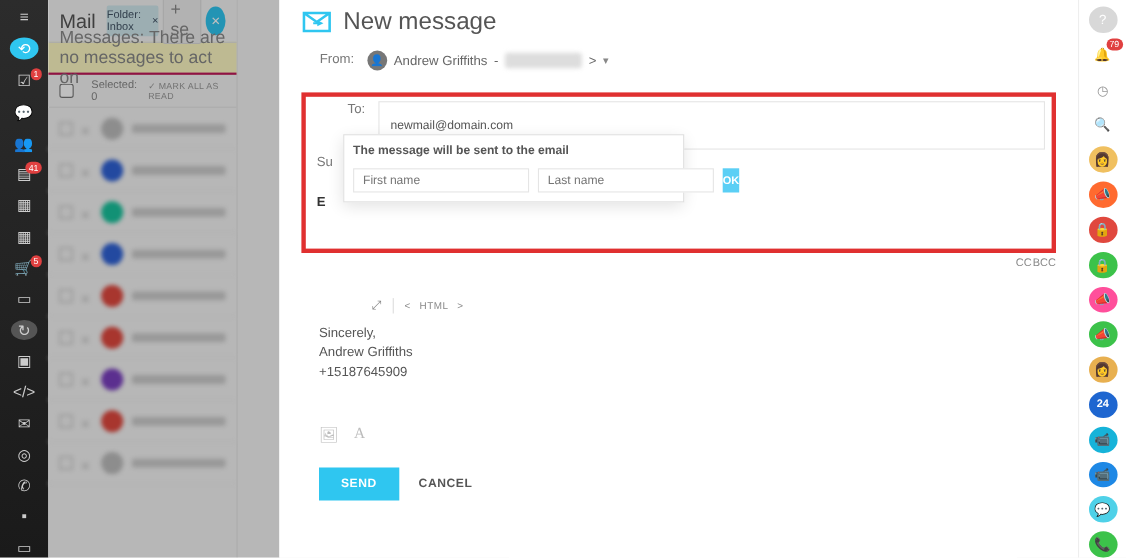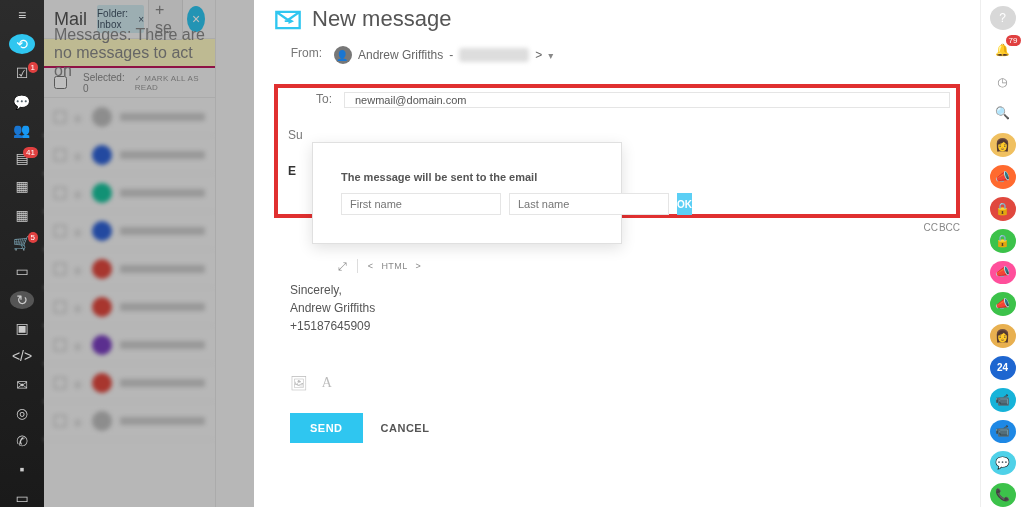--- a/index.html
+++ b/index.html
@@ -36,28 +36,28 @@
   .title svg { width:28px; height:28px; }
   .title h2 { font-size:22px; font-weight:300; color:#555; }
   .row { display:flex; align-items:flex-start; min-height:32px; font-size:12px; color:#666; }
   .lbl { width:60px; text-align:right; padding-right:12px; color:#777; font-size:12px; }
   .fromval { display:flex; align-items:center; gap:6px; }
   .avatar { width:18px; height:18px; border-radius:50%; background:#777; color:#fff; font-size:10px; display:flex; align-items:center; justify-content:center; }
   .blurpill { width:70px; height:14px; background:#ddd; border-radius:3px; filter:blur(2px); }
   .caret { color:#888; font-size:10px; }
 
   .field { flex:1; }
-  .txtin { width:100%; height:16px; border:1px solid #e5e5e5; padding:0 10px; font-size:11px; color:#555; }
+  .txtin { width:100%; height:44px; border:1px solid #e5e5e5; padding:0 10px; font-size:11px; color:#555; }
   .txtin::placeholder { color:#aaa; }
 
   .redbox { border:4px solid #e03030; padding: 4px 6px 14px 6px; margin: 6px 0 10px 0; position:relative; }
   .redbox .row { margin-bottom:4px; }
   .ccrow { position:absolute; right:10px; bottom:-24px; font-size:10px; color:#888; display:flex; gap:1px; }
 
-  .popover { position:absolute; left:34px; top:54px; width:310px; background:#fff; border:1px solid #e0e0e0; box-shadow:0 4px 14px rgba(0,0,0,0.12); padding:28px; }
+  .popover { position:absolute; left:34px; top:34px; width:310px; background:#fff; border:1px solid #e0e0e0; box-shadow:0 4px 14px rgba(0,0,0,0.12); padding:8px; }
   .popover .pt { font-size:11px; font-weight:bold; color:#555; margin-bottom:10px; }
   .popover .pr { display:flex; gap:8px; }
   .popover input { flex:1; height:22px; border:1px solid #e5e5e5; padding:0 8px; font-size:11px; }
   .okbtn { background:#5bcff5; color:#fff; border:none; width:34px; font-size:10px; font-weight:bold; cursor:pointer; }
 
   .toolbar { display:flex; align-items:center; gap:10px; color:#888; font-size:11px; margin:26px 0 0 64px; }
   .toolbar .grp { display:flex; gap:8px; align-items:center; }
   .toolbar .html { font-size:9px; letter-spacing:0.4px; }
 
   .body { margin:8px 0 0 16px; font-size:12px; color:#555; line-height:1.5; min-height:80px;}

